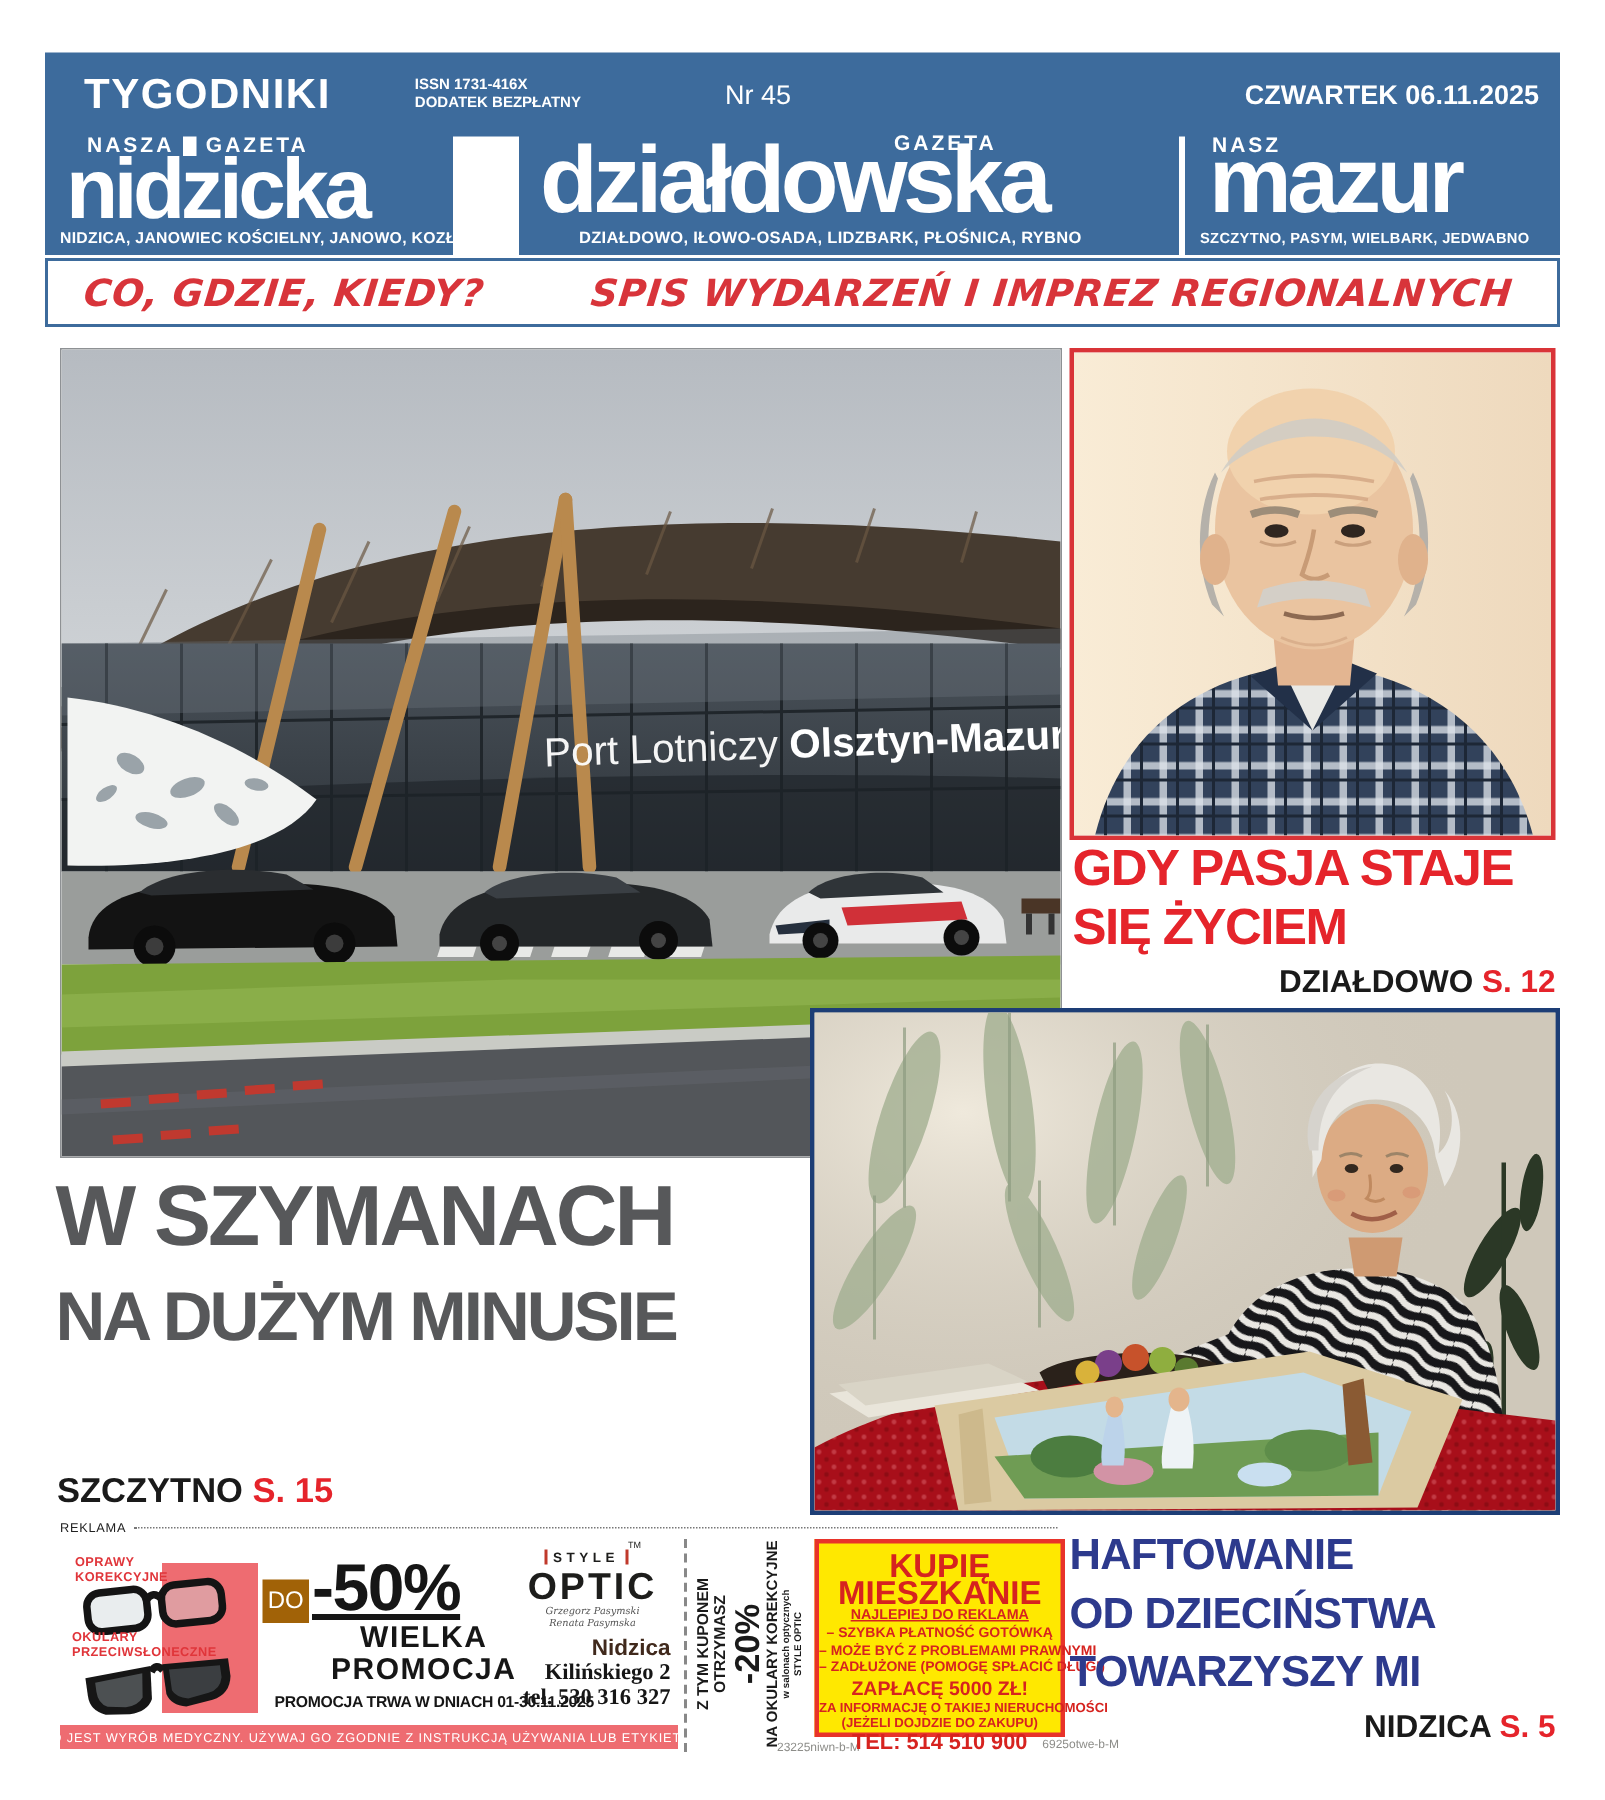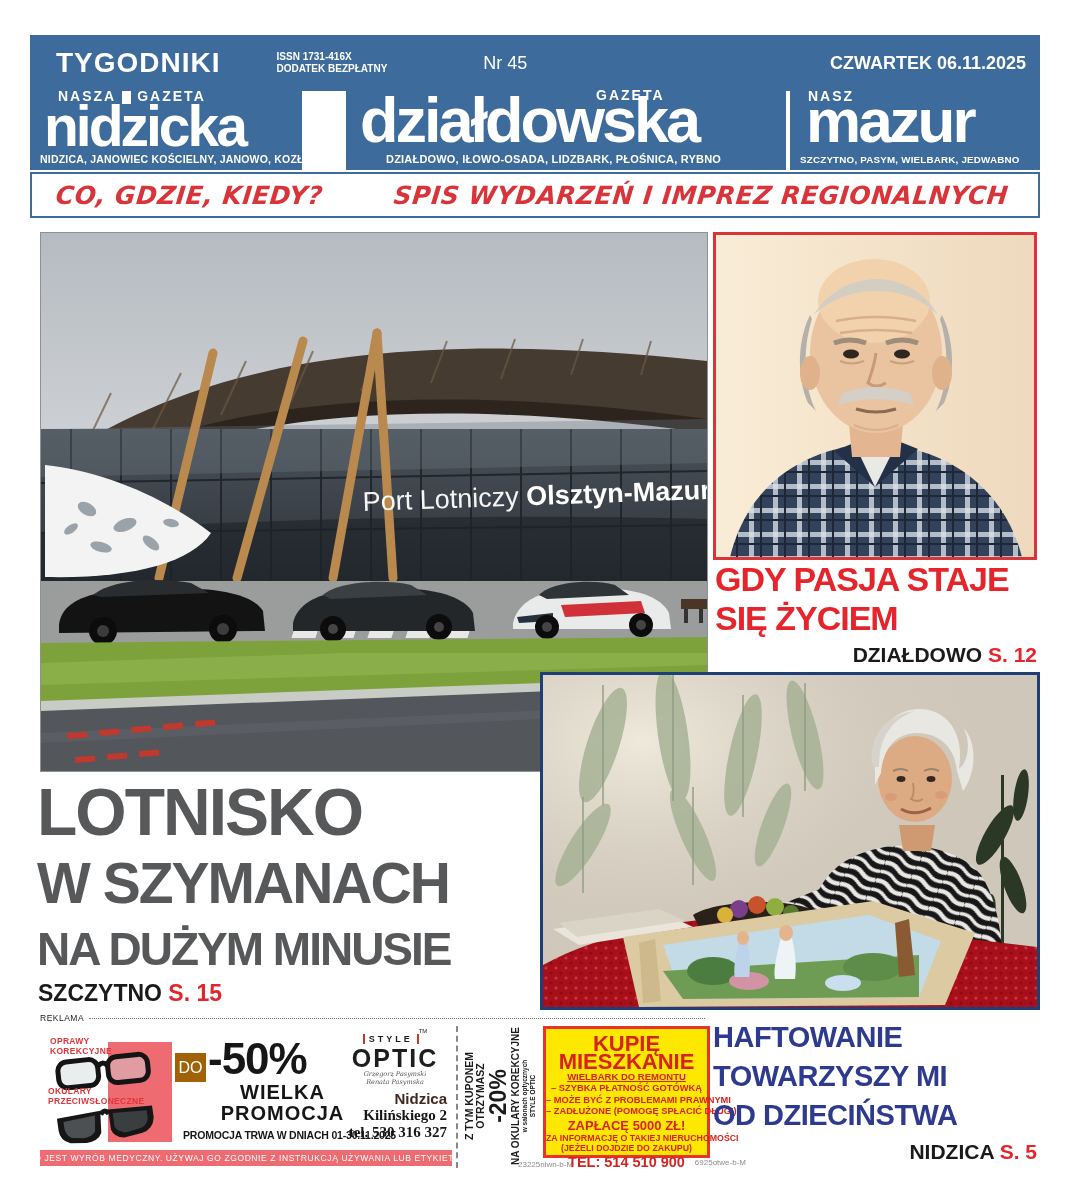--- a/index.html
+++ b/index.html
@@ -54,21 +54,21 @@
   #reklama{left:40px;top:1013px;width:665px;display:flex;align-items:center;}
   #reklama .lbl{font-size:8.5px;color:#222;letter-spacing:.5px;}
   #reklama .dots{flex:1;border-top:1.5px dotted #777;margin-left:5px;margin-top:1px;}
 
   
   #optic-ad{left:40px;top:1026px;width:412px;height:122px;background:#fff;}
   .pink-sq{background:#ee6c71;}
   .opt-lbl{color:#e0353a;font-weight:800;font-size:8.5px;line-height:10px;letter-spacing:.3px;}
   #do-box{left:135px;top:27px;width:31px;height:29px;background:#a16207;color:#fff;font-weight:400;
           font-size:16px;display:flex;align-items:center;justify-content:center;}
-  #disc{left:168px;top:8px;font-size:44px;font-weight:800;color:#161616;letter-spacing:-1px;}
+  #disc{left:168px;top:8px;font-size:44px;font-weight:800;color:#161616;letter-spacing:-1px;text-decoration:underline;}
   #promo{left:175px;top:56px;width:135px;text-align:center;font-size:20px;font-weight:800;color:#161616;line-height:21px;letter-spacing:1px;}
   #period{left:143px;top:103px;width:190px;font-size:10.5px;font-weight:800;color:#161616;letter-spacing:-.2px;white-space:nowrap;}
   #optic-logo{left:305px;top:2px;width:100px;text-align:center;color:#1d1d1b;}
   #optic-logo .st{font-size:9px;font-weight:bold;letter-spacing:3px;border-left:2px solid #c0392b;border-right:2px solid #c0392b;padding:0 4px;}
   #optic-logo .op{font-size:25px;font-weight:800;letter-spacing:2px;line-height:24px;}
   #optic-logo .tm{font-size:6px;vertical-align:top;}
   #optic-logo .script{font-family:"DejaVu Serif",serif;font-style:italic;font-size:6.5px;color:#555;line-height:8px;}
   #optic-addr{left:285px;top:64px;width:122px;text-align:right;line-height:17px;}
   #optic-addr .city{font-size:15px;font-weight:800;color:#40291c;}
   #optic-addr .ln{font-size:15px;font-weight:800;color:#161616;font-family:Liberation Serif, serif;}
@@ -420,21 +420,20 @@
       <path d="M352,248 L366,244 L372,300 L356,302 Z" fill="#8a5a33"></path>
       <path d="M238,262 C234,280 230,294 232,304 L252,304 C254,290 252,274 248,260 Z" fill="#eef3f6"></path>
       <ellipse cx="243" cy="258" rx="7" ry="8" fill="#e4b58c"></ellipse>
       <path d="M196,268 C192,284 190,296 192,302 L206,302 C208,290 206,278 204,266 Z" fill="#bcd3ea"></path>
       <ellipse cx="200" cy="263" rx="6" ry="7" fill="#e4b58c"></ellipse>
       <path d="M96,268 L112,264 L118,326 L100,328 Z" fill="#cdb98c"></path>
     </svg>
   </div>
 
   <div id="main-hl" class="abs">
-    <div class="l1">LOTNISKO</div>
     <div class="l2">W SZYMANACH</div>
     <div class="l3">NA DUŻYM MINUSIE</div>
   </div>
   <div id="main-ref" class="abs ref nowrap">
     <span class="sec">SZCZYTNO</span>
     <span class="pg">S. 15</span>
   </div>
 
   <div id="reklama" class="abs">
     <span class="lbl">REKLAMA</span>
@@ -501,34 +500,34 @@
       <div class="c3">NA OKULARY KOREKCYJNE</div>
       <div class="c4">
         <span>w salonach optycznych</span><br><span>STYLE OPTIC</span>
       </div>
     </div>
   </div>
   <div class="abs adcode" style="left:482px;top:1160px;">23225niwn-b-M</div>
 
   <div id="apt-ad" class="abs">
     <div class="t">KUPIĘ MIESZKANIE</div>
-    <div class="s">WIELBARK DO REMONTU</div>
+    <div class="s">NAJLEPIEJ DO REKLAMA</div>
     <div class="b">– SZYBKA PŁATNOŚĆ GOTÓWKĄ</div>
     <div class="b">– MOŻE BYĆ Z PROBLEMAMI PRAWNYMI</div>
     <div class="b">– ZADŁUŻONE (POMOGĘ SPŁACIĆ DŁUGI)</div>
     <div class="p">ZAPŁACĘ 5000 ZŁ!</div>
     <div class="i">ZA INFORMACJĘ O TAKIEJ NIERUCHOMOŚCI</div>
     <div class="i">(JEŻELI DOJDZIE DO ZAKUPU)</div>
     <div class="ph">TEL: 514 510 900</div>
   </div>
   <div class="abs adcode" style="left:644px;top:1158px;width:66px;text-align:right;">6925otwe-b-M</div>
 
   <div id="emb-hl" class="abs">
     <div>HAFTOWANIE</div>
+    <div>OD DZIECIŃSTWA</div>
     <div>TOWARZYSZY MI</div>
-    <div>OD DZIECIŃSTWA</div>
   </div>
   <div id="emb-ref" class="abs ref nowrap">
     <span class="sec">NIDZICA</span>
     <span class="pg">S. 5</span>
   </div>
 
 </div>
 
 </body></html>

